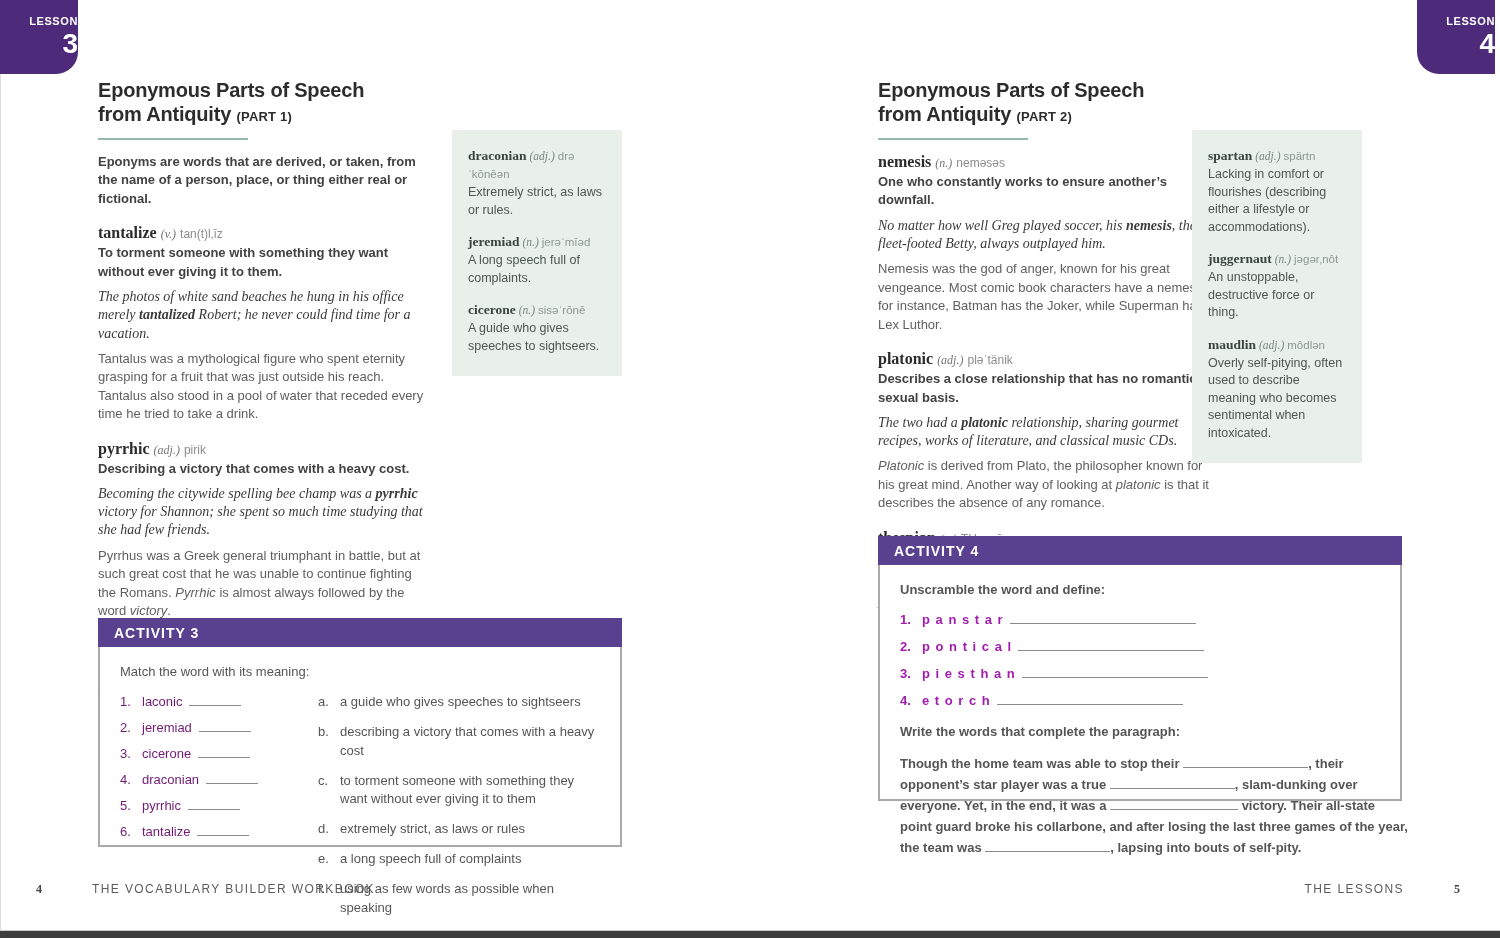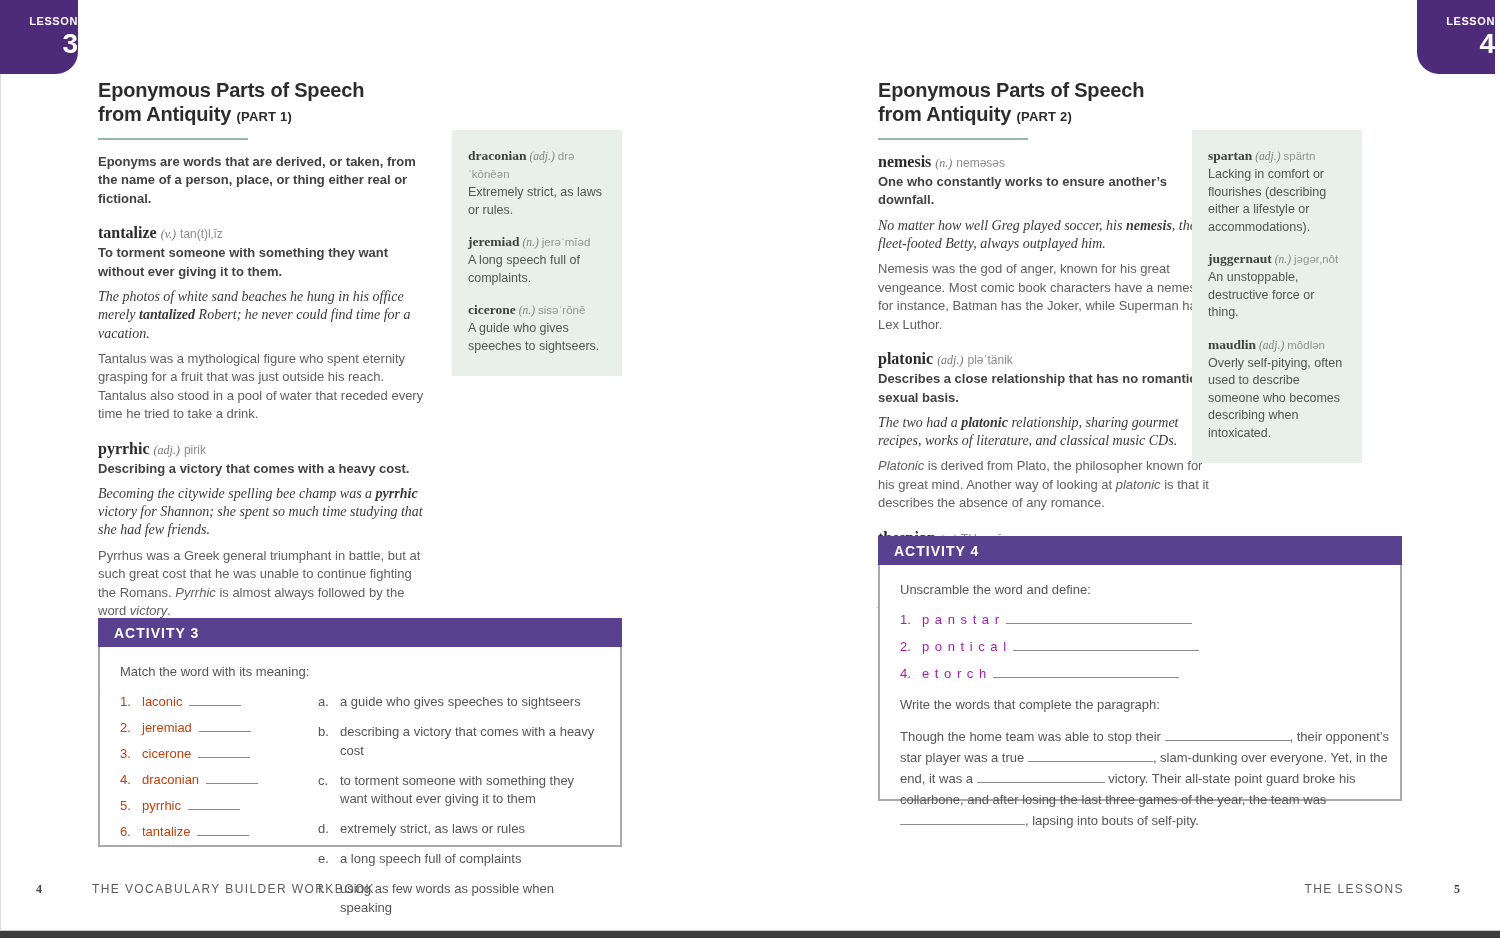--- a/index.html
+++ b/index.html
@@ -42,25 +42,25 @@
   .sb-pron{font-size:11.5px;color:#8d998f;margin-left:3px;}
   .sb-def{font-size:12.5px;color:#4d574f;line-height:1.4;margin-top:2px;}
 
   
   .activity{position:absolute;width:524px;}
   #activity3{left:98px;top:618px;}
   #activity4{left:878px;top:536px;}
   .activity-header{background:#5a4190;color:#fff;font-weight:bold;font-size:14px;letter-spacing:1px;padding:7px 16px 6px;}
   .activity-body{border:2px solid #a9a9a9;border-top:none;background:#fff;padding:14px 20px 10px;box-sizing:border-box;}
   #activity3 .activity-body{height:200px;}
-  #activity4 .activity-body{height:236px;}
+  #activity4 .activity-body{height:236px;font-weight:bold;}
   .a-prompt{font-size:13px;color:#555;margin:3px 0 14px;}
   .a3-cols{display:flex;}
   .a3-words{width:198px;}
-  .a3-word{margin-bottom:10px;font-size:13px;color:#c2410c;}
+  .a3-word{margin-bottom:10px;font-size:13px;color:#701a75;}
   .a3-word .num,.a4-item .num{display:inline-block;width:22px;}
   .blank{display:inline-block;border-bottom:1px solid #8a8a8a;height:12px;vertical-align:baseline;}
   .a3-word .blank{width:52px;margin-left:7px;}
   .a3-meanings{flex:1;}
   .a3-meaning{display:flex;margin-bottom:11px;font-size:13px;color:#555;line-height:1.45;}
   .a3-meaning .letter{width:22px;flex:none;}
   .a4-item{margin-bottom:11px;font-size:13px;color:#a21caf;}
   .a4-item .letters{letter-spacing:1px;}
   .a4-item .blank{width:186px;margin-left:6px;}
   .a4-par{font-size:13px;color:#555;line-height:1.62;margin:6px 0 0;width:508px;}
@@ -224,30 +224,31 @@
     <div class="sb-entry">
       <span class="sb-hw">spartan</span><span class="sb-pos">(adj.)</span><span class="sb-pron">spärtn</span>
       <div class="sb-def">Lacking in comfort or flourishes (describing either a lifestyle or accommodations).</div>
     </div>
     <div class="sb-entry">
       <span class="sb-hw">juggernaut</span><span class="sb-pos">(n.)</span><span class="sb-pron">jəgər‚nôt</span>
       <div class="sb-def">An unstoppable, destructive force or thing.</div>
     </div>
     <div class="sb-entry">
       <span class="sb-hw">maudlin</span><span class="sb-pos">(adj.)</span><span class="sb-pron">môdlən</span>
-      <div class="sb-def">Overly self-pitying, often used to describe someone who becomes describing when intoxicated.</div>
+      <div class="sb-def">Overly self-pitying, often used to describe meaning who becomes sentimental when intoxicated.</div>
     </div>
   </div>
 
   <div id="activity4" class="activity">
     <div class="activity-header">ACTIVITY 4</div>
     <div class="activity-body">
       <p class="a-prompt">Unscramble the word and define:</p>
       <div class="a4-item"><span class="num">1.</span><span class="letters">p a n s t a r</span><span class="blank"></span></div>
       <div class="a4-item"><span class="num">2.</span><span class="letters">p o n t i c a l</span><span class="blank"></span></div>
+      <div class="a4-item"><span class="num">3.</span><span class="letters">p i e s t h a n</span><span class="blank"></span></div>
       <div class="a4-item"><span class="num">4.</span><span class="letters">e t o r c h</span><span class="blank"></span></div>
       <p class="a-prompt" style="margin-top:16px;">Write the words that complete the paragraph:</p>
       <p class="a4-par"><span>Though the home team was able to stop their </span><span class="blank" style="width: 125px;"></span><span>, their opponent’s star player was a true </span><span class="blank" style="width: 125px;"></span><span>, slam-dunking over everyone. Yet, in the end, it was a </span><span class="blank" style="width: 128px;"></span><span> victory. Their all-state point guard broke his collarbone, and after losing the last three games of the year, the team was </span><span class="blank" style="width: 125px;"></span><span>, lapsing into bouts of self-pity.</span></p>
     </div>
   </div>
 
   <div id="footer-left" class="footer" style="left:36px;">
     <span class="pagenum">4</span><span class="ftext">THE VOCABULARY BUILDER WORKBOOK</span>
   </div>
   <div id="footer-right" class="footer">

